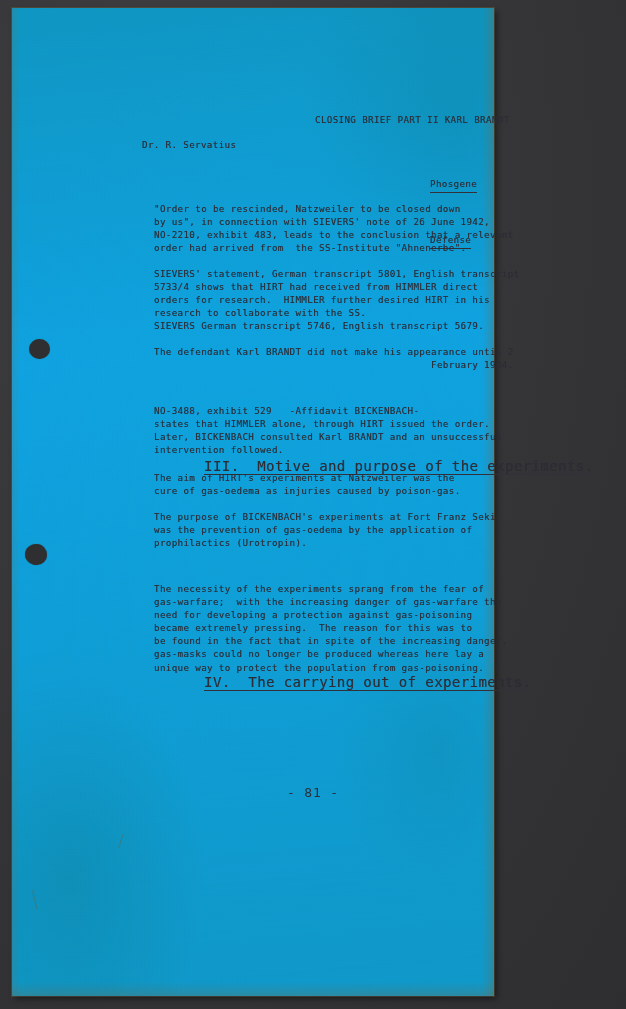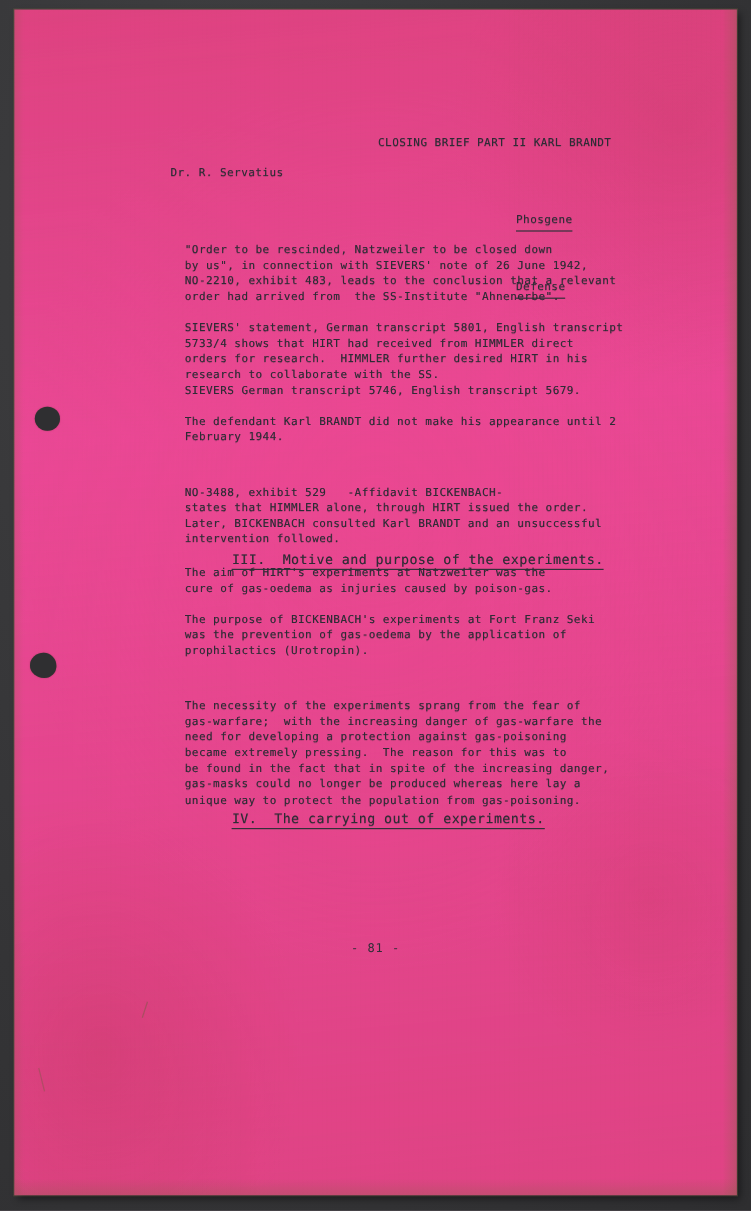--- a/index.html
+++ b/index.html
@@ -22,23 +22,23 @@
     inset: 0;
     background:
       radial-gradient(ellipse at 30% 20%, #404042 0%, #343436 60%, #2e2e30 100%);
   }
 
   
   #paper {
     position: absolute;
     left: 12px;
     top: 8px;
-    width: 602px;
+    width: 482px;
     height: 988px;
-    background: #ec4899;
+    background: #0ea5e9;
     box-shadow:
       0 0 0 1px rgba(120,105,70,0.35),
       3px 3px 6px rgba(0,0,0,0.45);
   }
   
   #paper-texture {
     position: absolute;
     inset: 0;
     pointer-events: none;
     background:
@@ -115,48 +115,48 @@
     display: block;
     border-bottom: 1px solid #32313a;
     padding-bottom: 0.5px;
     margin-bottom: 15px;
     width: max-content;
   }
 
   .para            { left: 142px; }
   #para-order      { top: 195px; }
   #para-sievers    { top: 260px; }
-  #para-brandt     { top: 338px; }
+  #para-brandt     { top: 338px; text-align: right; }
   #para-bickenbach { top: 377px; margin-top: 20px; }
   #para-aim        { top: 464px; }
   #para-purpose    { top: 503px; }
   #para-necessity  { top: 555px; margin-top: 20px; }
   #para-himmler    { top: 685px; }
 
   .section-heading {
     left: 139px;
-    font-size: 11px;
+    font-size: 14px;
     line-height: 13.1px;
     letter-spacing: 0.42px;
   }
   .section-heading .ul-line {
     display: inline-block;
     border-bottom: 1px solid #32313a;
     padding-bottom: 0.5px;
   }
   #heading-iii { top: 439px; }
   #heading-iv  { top: 655px; }
 
   #page-number {
     position: absolute;
     left: 0; top: 777px;
     width: 602px;
     text-align: center;
     font-family: "DejaVu Sans Mono", monospace;
-    font-size: 10px;
+    font-size: 13px;
     letter-spacing: 0.8px;
     color: #2f2e37;
   }
 
   
   #stray-mark {
     position: absolute;
     left: 108px; top: 828px;
     width: 10px; height: 14px;
     border-left: 1px solid rgba(110,95,62,0.45);

